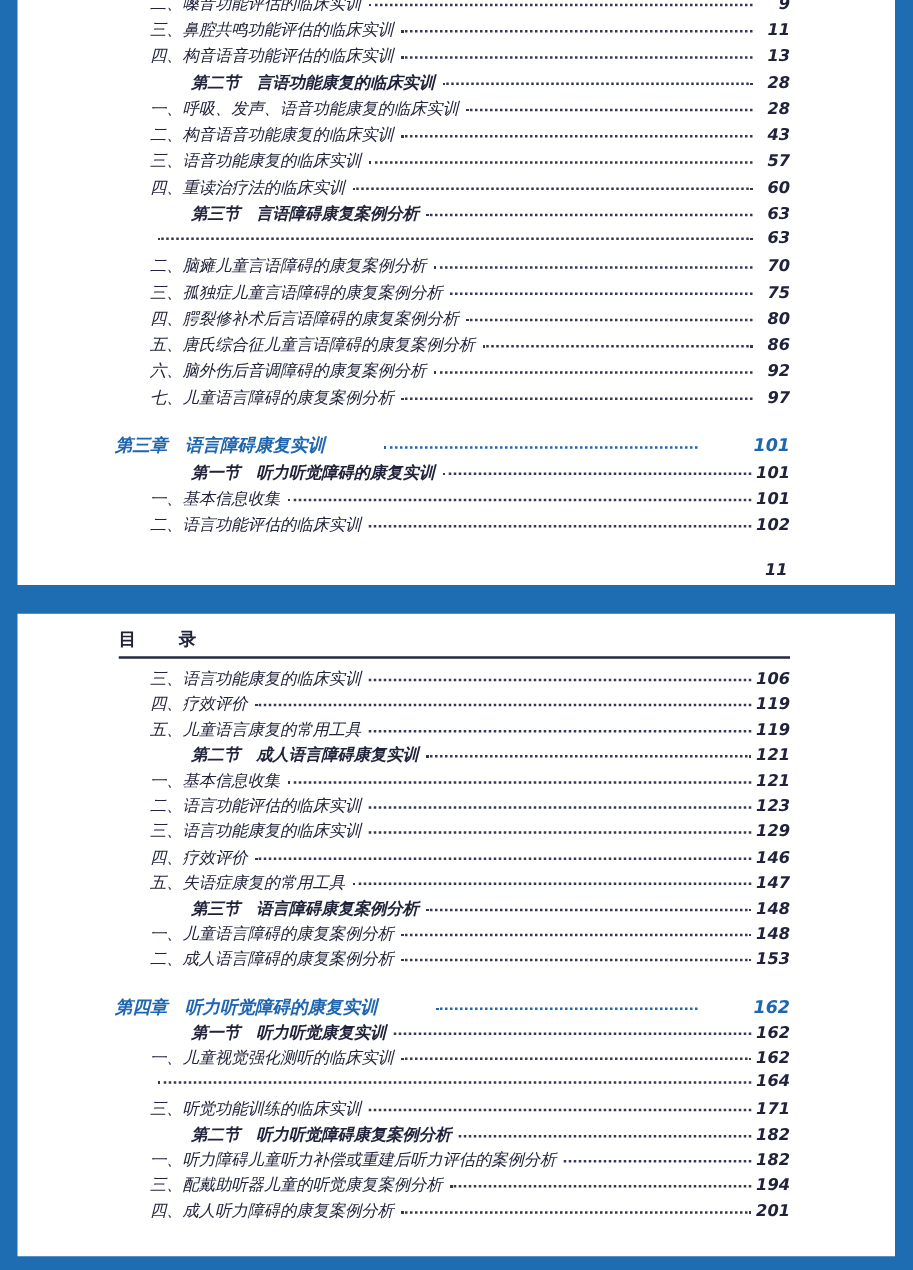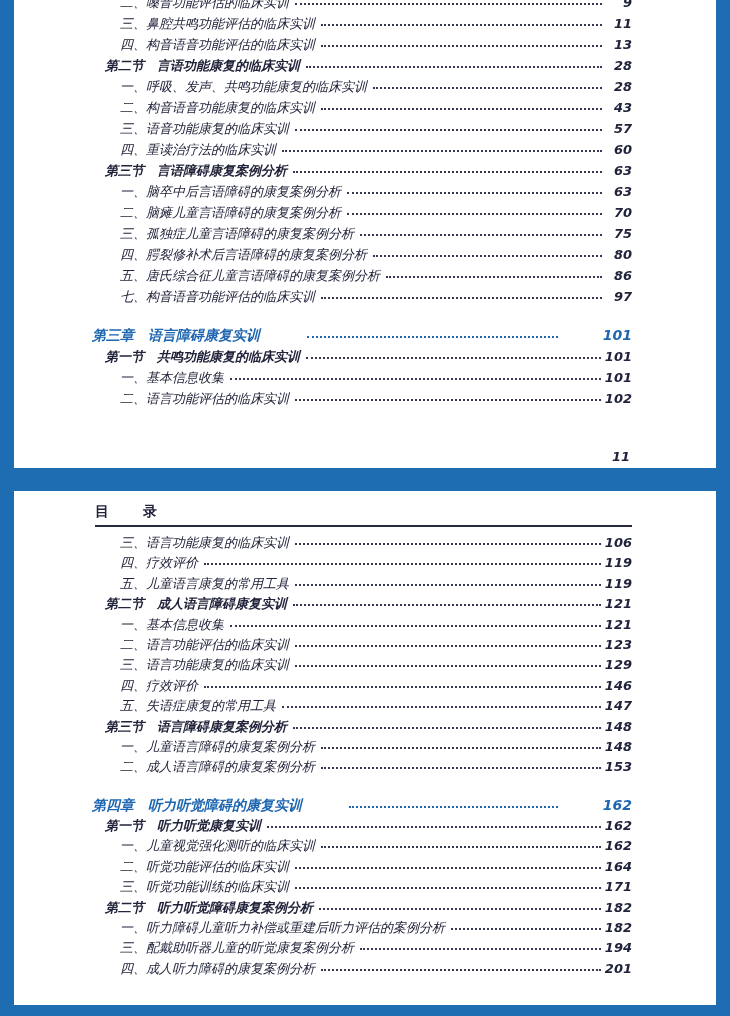--- a/index.html
+++ b/index.html
@@ -34,21 +34,21 @@
     align-items: baseline;
     font-size: 13px;
     font-style: italic;
     color: var(--text, #20233a);
     white-space: nowrap;
   }
   .page-1 .toc-row { height: 21px; }
   .page-2 .toc-row { height: 20.4px; }
 
   .toc-row.item    { padding-left: 106px; font-weight: normal; }
-  .toc-row.section { padding-left: 91px;  font-weight: 600; }
+  .toc-row.section { padding-left: 91px;  font-weight: 600; margin-left: 48px; }
   .toc-row.chapter { padding-left: 78px;  font-weight: bold; font-size: 14px; }
   .toc-row.gap-before { margin-top: 18px; }
   .toc-row.accent { color: var(--accent, #1f66b0); gap: 41px; }
   .toc-row.accent .dots { border-color: var(--accent, #1f66b0); }
   .toc-row.accent .pagenum { color: var(--accent, #1f66b0); }
 
   .title { flex: 0 0 auto; }
   .dots {
     flex: 1 1 auto;
     border-bottom: 2px dotted #343852;
@@ -106,21 +106,21 @@
     <span class="title">四、构音语音功能评估的临床实训</span>
     <span class="dots"></span>
     <span class="pagenum">13</span>
   </div>
         <div class="toc-row section">
     <span class="title">第二节　言语功能康复的临床实训</span>
     <span class="dots"></span>
     <span class="pagenum">28</span>
   </div>
         <div class="toc-row item">
-    <span class="title">一、呼吸、发声、共鸣功能康复的临床实训</span>
+    <span class="title">一、呼吸、发声、语音功能康复的临床实训</span>
     <span class="dots"></span>
     <span class="pagenum">28</span>
   </div>
         <div class="toc-row item">
     <span class="title">二、构音语音功能康复的临床实训</span>
     <span class="dots"></span>
     <span class="pagenum">43</span>
   </div>
         <div class="toc-row item">
     <span class="title">三、语音功能康复的临床实训</span>
@@ -131,21 +131,20 @@
     <span class="title">四、重读治疗法的临床实训</span>
     <span class="dots"></span>
     <span class="pagenum">60</span>
   </div>
         <div class="toc-row section">
     <span class="title">第三节　言语障碍康复案例分析</span>
     <span class="dots"></span>
     <span class="pagenum">63</span>
   </div>
         <div class="toc-row item">
-    <span class="title">一、脑卒中后言语障碍的康复案例分析</span>
     <span class="dots"></span>
     <span class="pagenum">63</span>
   </div>
         <div class="toc-row item">
     <span class="title">二、脑瘫儿童言语障碍的康复案例分析</span>
     <span class="dots"></span>
     <span class="pagenum">70</span>
   </div>
         <div class="toc-row item">
     <span class="title">三、孤独症儿童言语障碍的康复案例分析</span>
@@ -156,31 +155,36 @@
     <span class="title">四、腭裂修补术后言语障碍的康复案例分析</span>
     <span class="dots"></span>
     <span class="pagenum">80</span>
   </div>
         <div class="toc-row item">
     <span class="title">五、唐氏综合征儿童言语障碍的康复案例分析</span>
     <span class="dots"></span>
     <span class="pagenum">86</span>
   </div>
         <div class="toc-row item">
-    <span class="title">七、构音语音功能评估的临床实训</span>
+    <span class="title">六、脑外伤后音调障碍的康复案例分析</span>
+    <span class="dots"></span>
+    <span class="pagenum">92</span>
+  </div>
+        <div class="toc-row item">
+    <span class="title">七、儿童语言障碍的康复案例分析</span>
     <span class="dots"></span>
     <span class="pagenum">97</span>
   </div>
         <div class="toc-row chapter accent gap-before">
     <span class="title">第三章　语言障碍康复实训</span>
     <span class="dots"></span>
     <span class="pagenum">101</span>
   </div>
         <div class="toc-row section">
-    <span class="title">第一节　共鸣功能康复的临床实训</span>
+    <span class="title">第一节　听力听觉障碍的康复实训</span>
     <span class="dots"></span>
     <span class="pagenum">101</span>
   </div>
         <div class="toc-row item">
     <span class="title">一、基本信息收集</span>
     <span class="dots"></span>
     <span class="pagenum">101</span>
   </div>
         <div class="toc-row item">
     <span class="title">二、语言功能评估的临床实训</span>
@@ -265,21 +269,20 @@
     <span class="title">第一节　听力听觉康复实训</span>
     <span class="dots"></span>
     <span class="pagenum">162</span>
   </div>
         <div class="toc-row item">
     <span class="title">一、儿童视觉强化测听的临床实训</span>
     <span class="dots"></span>
     <span class="pagenum">162</span>
   </div>
         <div class="toc-row item">
-    <span class="title">二、听觉功能评估的临床实训</span>
     <span class="dots"></span>
     <span class="pagenum">164</span>
   </div>
         <div class="toc-row item">
     <span class="title">三、听觉功能训练的临床实训</span>
     <span class="dots"></span>
     <span class="pagenum">171</span>
   </div>
         <div class="toc-row section">
     <span class="title">第二节　听力听觉障碍康复案例分析</span>

